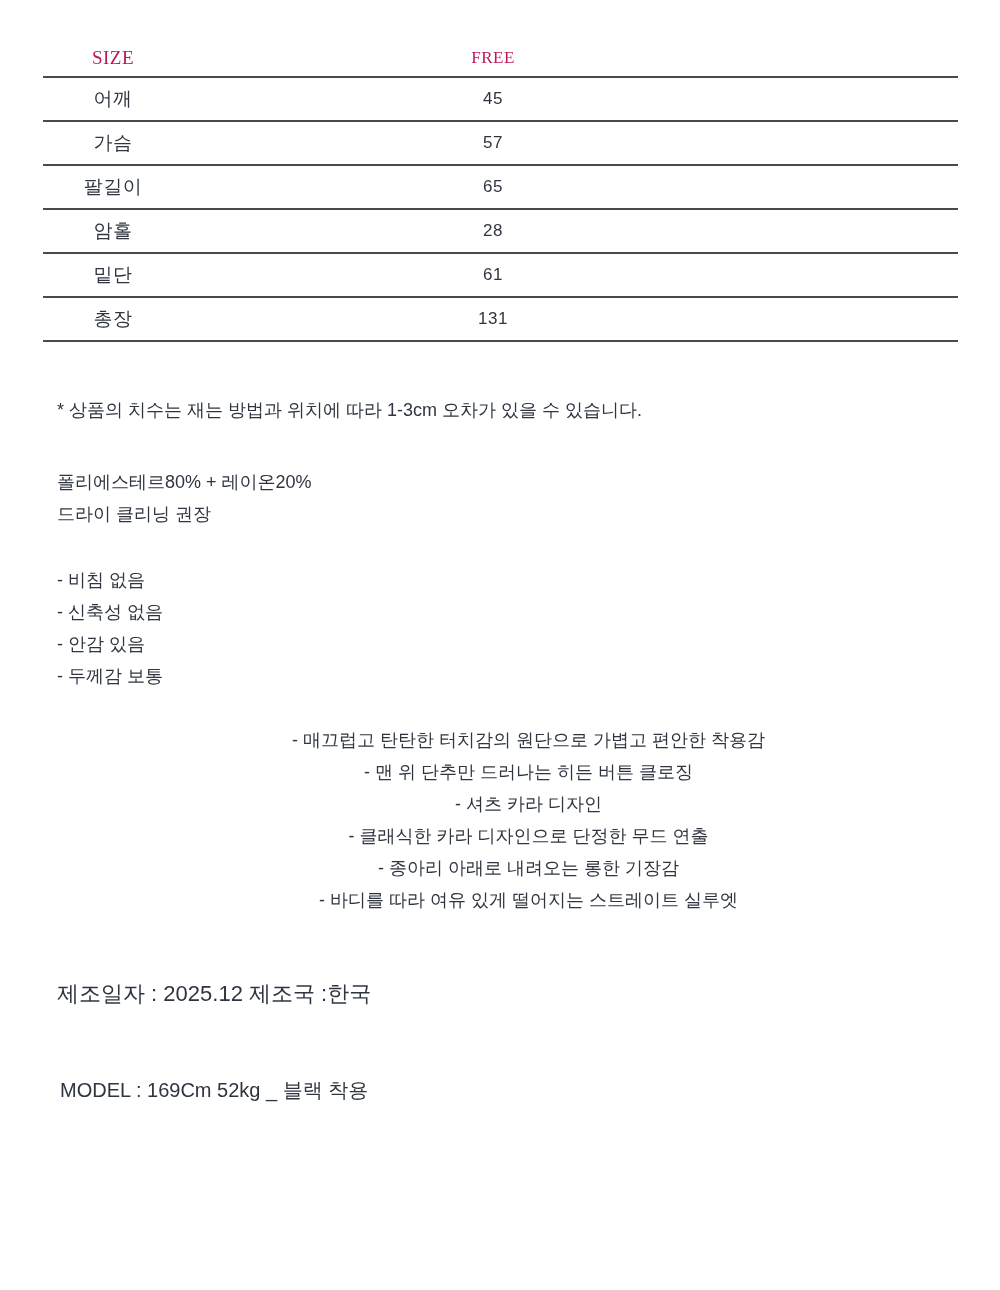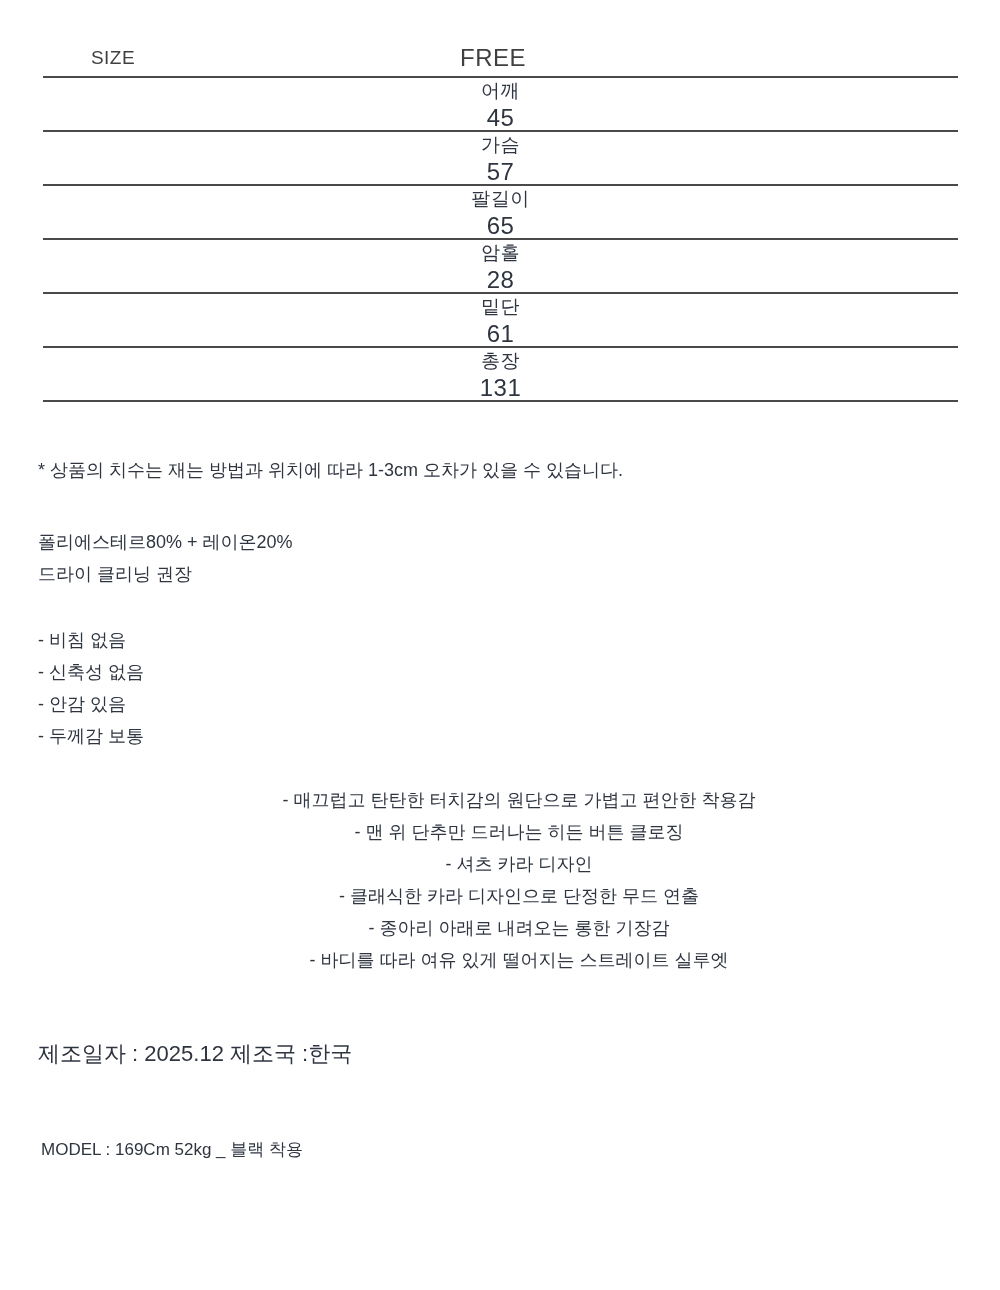--- a/index.html
+++ b/index.html
@@ -15,43 +15,43 @@
   .size-table {
     margin: 40px 0 0 43px;
     width: 915px;
   }
   .t-row {
     display: flex;
     border-bottom: 2px solid #4a4a4a;
     align-items: center;
   }
   .t-row.header { height: 38px; }
-  .t-row.data { height: 54px; flex-direction: column; }
+  .t-row.data { height: 44px; }
   .cell-label {
     width: 140px;
     text-align: center;
     font-size: 19px;
     letter-spacing: 0.5px;
   }
   .cell-value {
     width: 620px;
     text-align: center;
-    font-size: 24px;
+    font-size: 17px;
     letter-spacing: 0.5px;
   }
   .t-row.header .cell-label,
-  .t-row.header .cell-value { color: #404040; }
+  .t-row.header .cell-value { color: #be185d; font-family: Liberation Serif, serif; }
   
-  .content { padding-left: 38px; font-size: 18px; line-height: 32px; }
+  .content { padding-left: 57px; font-size: 18px; line-height: 32px; }
   .disclaimer   { margin-top: 52px; }
   .fabric       { margin-top: 40px; }
   .props        { margin-top: 34px; }
   .features     { margin-top: 32px; text-align: center; }
   .manufacture  { margin-top: 62px; font-size: 22px; }
-  .model        { margin-top: 64px; font-size: 17px; padding-left: 3px; }
+  .model        { margin-top: 64px; font-size: 20px; padding-left: 3px; }
   .line { display: block; }
 </style>
 </head>
 <body>
 
 <div class="size-table">
   <div class="t-row header">
     <div class="cell-label">SIZE</div>
     <div class="cell-value">FREE</div>
   </div>

